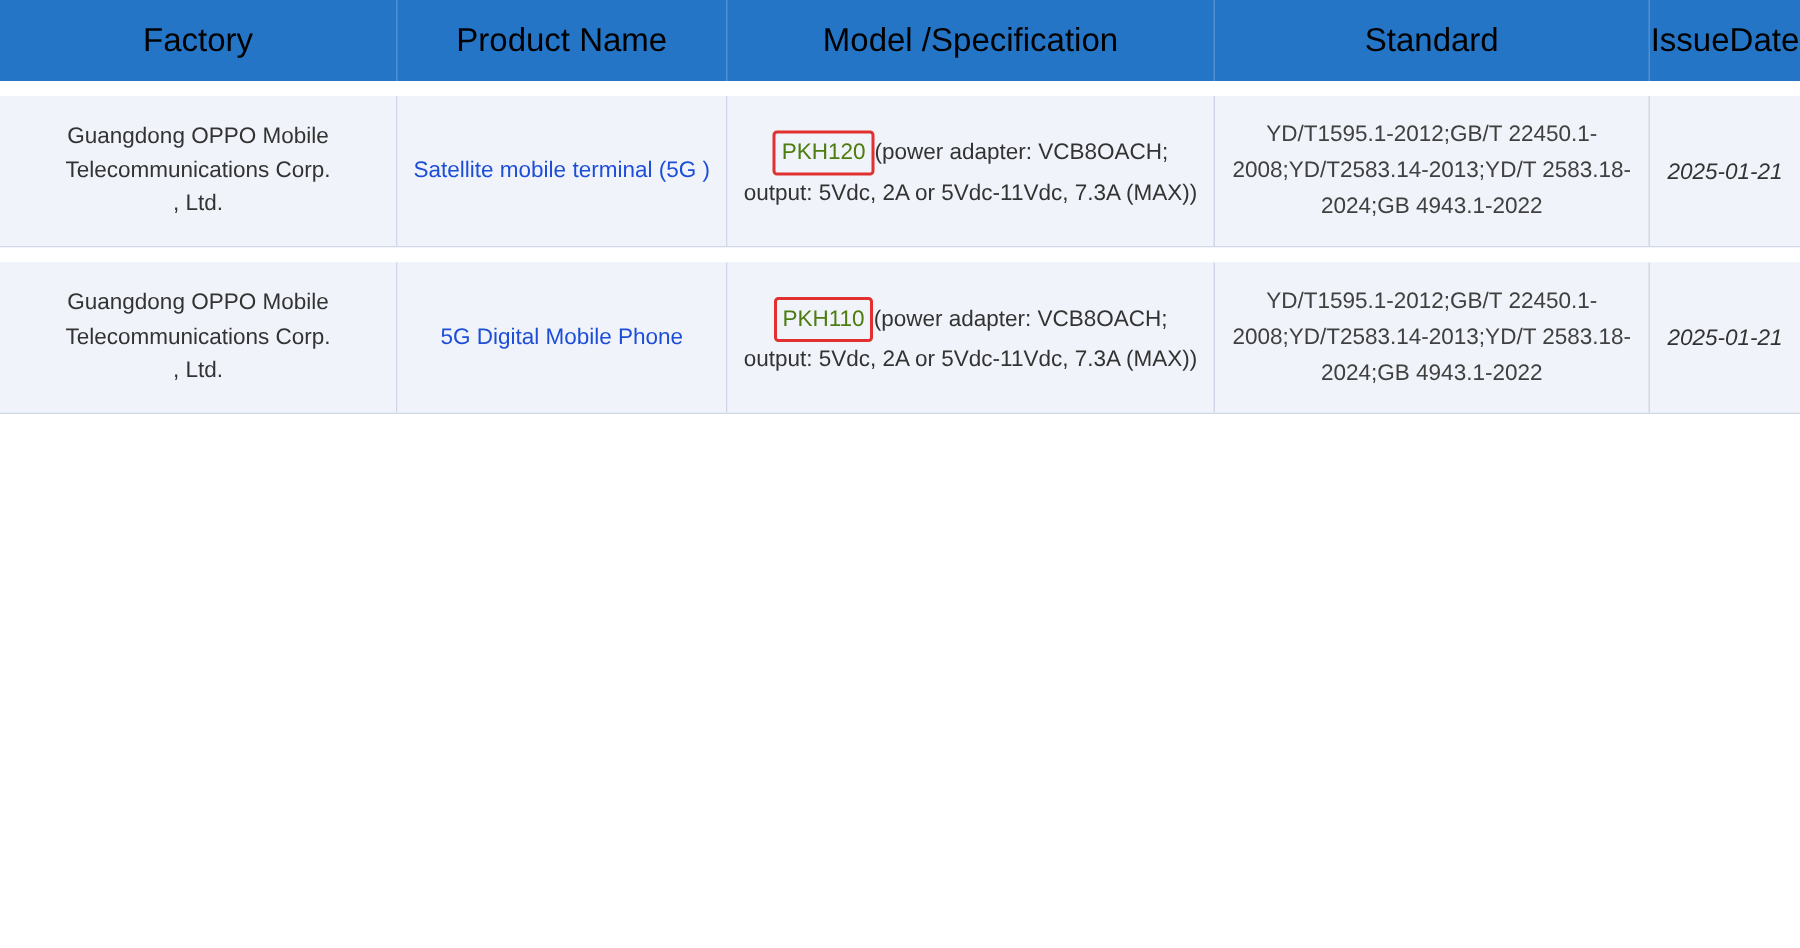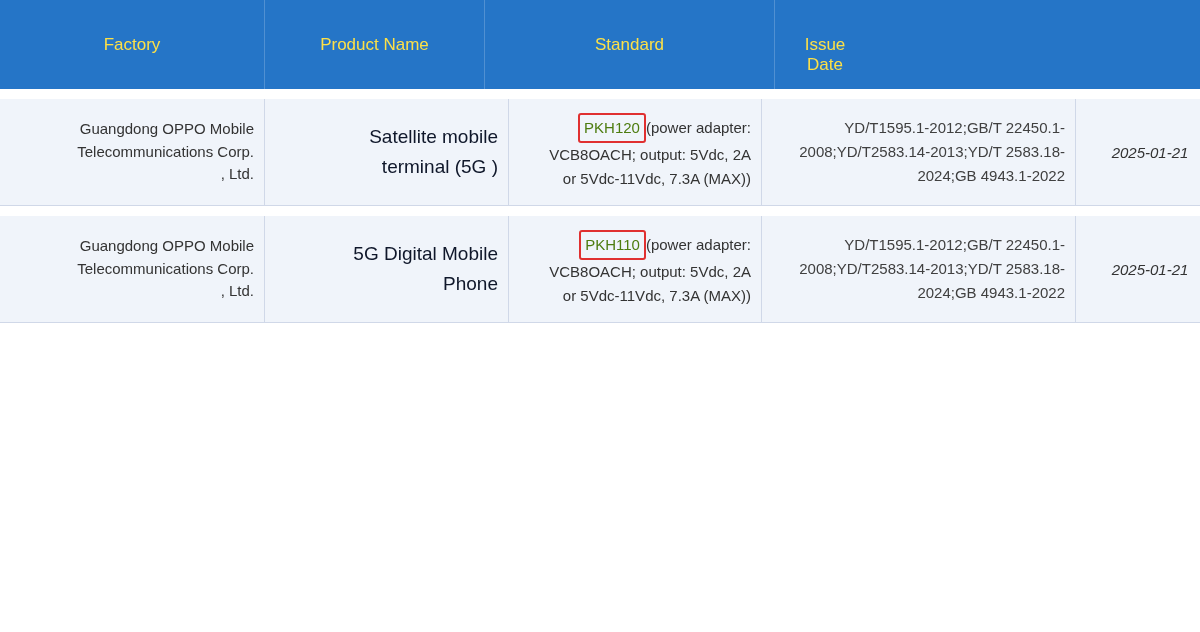--- a/index.html
+++ b/index.html
@@ -10,22 +10,22 @@
       min-height: 632px;
     }
 
     .table-container {
       width: 100%;
     }
 
     .combined-header {
       background: #2575c7;
       display: flex;
-      color: #fde047;
-      font-size: 17px;
+      color: #000000;
+      font-size: 22px;
       font-weight: 500;
       text-align: center;
     }
 
     .col-factory {
       width: 265px;
       padding: 14px 10px;
       display: flex;
       align-items: center;
       justify-content: center;
@@ -65,40 +65,39 @@
       display: flex;
       align-items: center;
       justify-content: center;
     }
 
     
     .data-row {
       display: flex;
       background: #f0f4fa;
       border-bottom: 1px solid #d0d8e8;
-      text-align: right;
-      font-size: 15px;
-      color: #333;
-      gap: 24px;
+      text-align: center;
+      font-size: 15px;
+      color: #333;
     }
 
     .data-row .col-factory {
       border-right: 1px solid #d0d8e8;
       background: #f0f4fa;
       color: #333;
       font-size: 15px;
       line-height: 1.5;
       flex-direction: column;
     }
 
     .data-row .col-product {
       border-right: 1px solid #d0d8e8;
       background: #f0f4fa;
-      color: #0f172a;
-      font-size: 19px;
+      color: #1d4ed8;
+      font-size: 15px;
       line-height: 1.6;
       flex-direction: column;
     }
 
     .data-row .col-model {
       border-right: 1px solid #d0d8e8;
       background: #f0f4fa;
       color: #333;
       font-size: 15px;
       line-height: 1.6;
@@ -132,37 +131,39 @@
     }
 
     .separator-row {
       height: 10px;
       background: #fff;
     }
 
     
     .header-issue-inner {
       display: flex;
-      flex-direction: column;
-      align-items: center;
-      justify-content: center;
-      margin-top: 21px;
+      flex-direction: row;
+      align-items: center;
+      justify-content: center;
     }
   </style>
 </head>
 <body>
 
 <div class="table-container">
 
   <div class="combined-header">
     <div class="col-factory">
       <span>Factory</span>
     </div>
     <div class="col-product">
       <span>Product Name</span>
+    </div>
+    <div class="col-model">
+      <span>Model /Specification</span>
     </div>
     <div class="col-standard">
       <span>Standard</span>
     </div>
     <div class="col-issue">
       <div class="header-issue-inner">
         <span>Issue</span>
         <span>Date</span>
       </div>
     </div>

